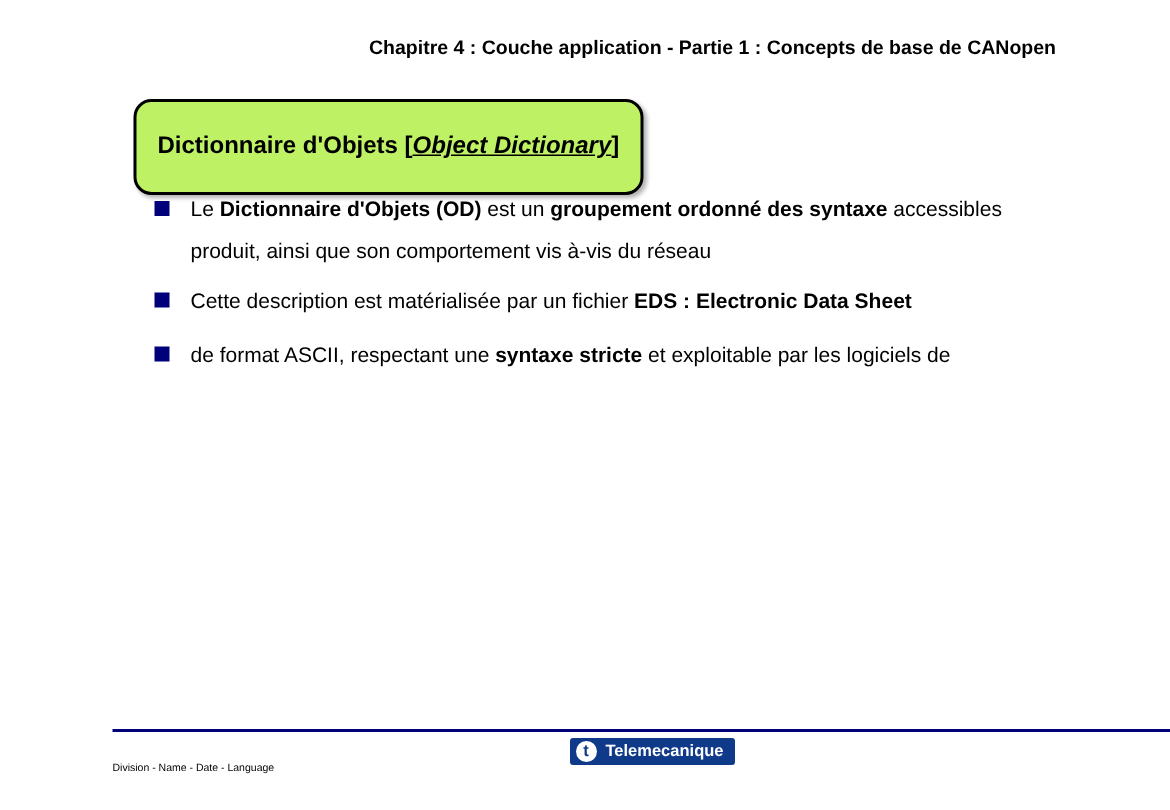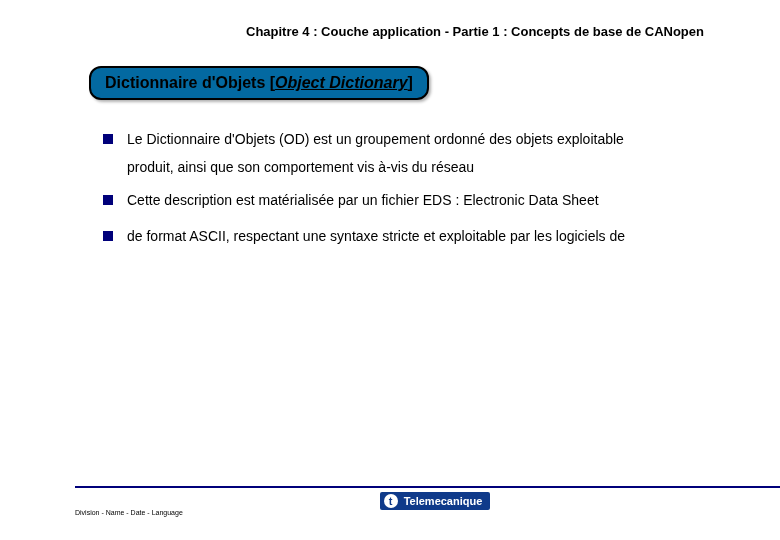--- a/index.html
+++ b/index.html
@@ -28,24 +28,24 @@
     font-size: 13px;
     font-weight: bold;
     padding-left: 80px;
   }
   .title-box {
     position: absolute;
     top: 66px;
     left: 44px;
     border: 2px solid #000;
     border-radius: 12px;
-    padding: 6px 14px;
+    padding: 21px 14px;
     font-size: 16px;
     font-weight: bold;
-    background: #0369a1;
+    background: #bef264;
     box-shadow: 2px 2px 3px rgba(0,0,0,0.3);
   }
   .title-box .italic-part {
     font-style: italic;
     text-decoration: underline;
   }
   .content {
     position: absolute;
     top: 130px;
     left: 58px;
@@ -78,21 +78,21 @@
     flex: 1;
   }
   .bullet-continue {
     margin-left: 24px;
     margin-bottom: 14px;
   }
   .sub-indent {
     margin-left: 120px;
     margin-bottom: 14px;
   }
-  .bold { font-weight: normal; }
+  .bold { font-weight: bold; }
   .footer-line {
     position: absolute;
     left: 30px;
     right: 10px;
     bottom: 52px;
     height: 2px;
     background: #00007a;
   }
   .footer-text {
     position: absolute;
@@ -149,21 +149,21 @@
 
   <div class="title-box">
     <span>Dictionnaire d'Objets [</span><span class="italic-part">Object Dictionary</span><span>]</span>
   </div>
 
   <div class="content">
 
     <div class="bullet-row">
       <div class="bullet-square"></div>
       <div class="bullet-text">
-        <span>Le </span><span class="bold">Dictionnaire d'Objets (OD)</span><span> est un </span><span class="bold">groupement ordonné des objets</span><span> exploitable</span>
+        <span>Le </span><span class="bold">Dictionnaire d'Objets (OD)</span><span> est un </span><span class="bold">groupement ordonné des syntaxe</span><span> accessibles</span>
       </div>
     </div>
 
 
     <div class="bullet-continue">produit, ainsi que son comportement vis à-vis du réseau</div>
 
     <div class="bullet-row">
       <div class="bullet-square"></div>
       <div class="bullet-text">
         <span>Cette description est matérialisée par un fichier </span><span class="bold">EDS : Electronic Data Sheet</span>

